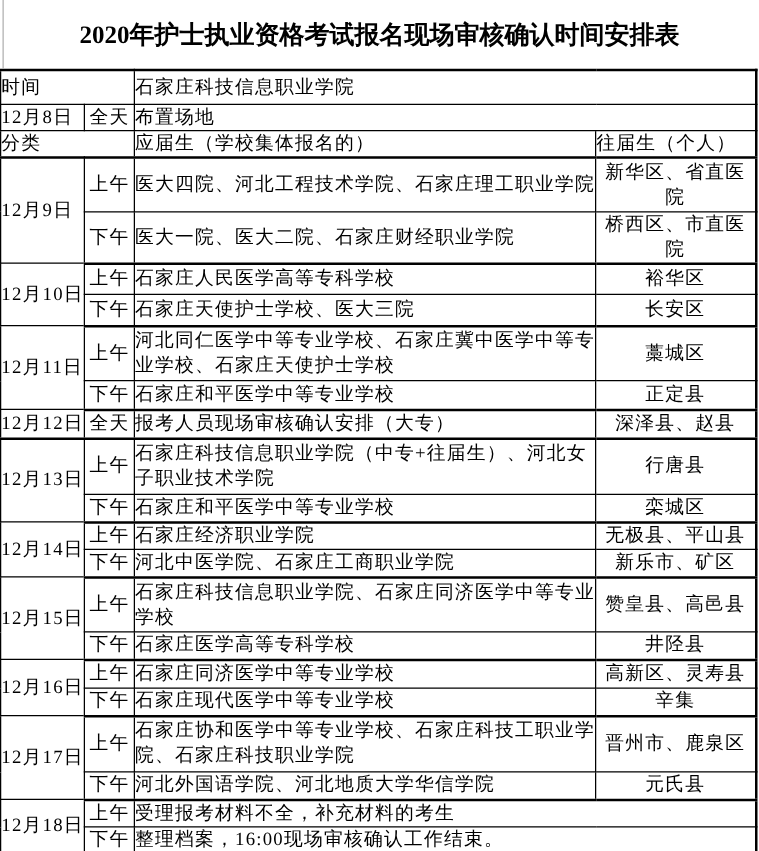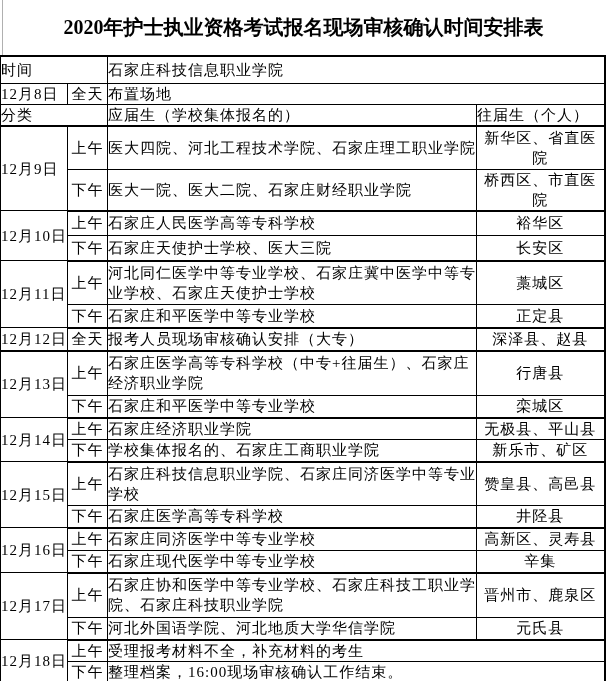--- a/index.html
+++ b/index.html
@@ -141,38 +141,38 @@
     <tr class="h23 group-end">
       <td class="c-date">12月12日</td>
       <td class="c-time">全天</td>
       <td class="c-school">报考人员现场审核确认安排（大专）</td>
       <td class="c-dist">深泽县、赵县</td>
     </tr>
 
     <tr class="h45">
       <td rowspan="2" class="c-date">12月13日</td>
       <td class="c-time">上午</td>
-      <td class="c-school">石家庄医学高等专科学校（中专+往届生）、石家庄经济职业学院</td>
+      <td class="c-school">石家庄科技信息职业学院（中专+往届生）、河北女子职业技术学院</td>
       <td class="c-dist">行唐县</td>
     </tr>
     <tr class="h22 group-end">
       <td class="c-time">下午</td>
       <td class="c-school">石家庄和平医学中等专业学校</td>
       <td class="c-dist">栾城区</td>
     </tr>
 
     <tr class="h22">
       <td rowspan="2" class="c-date">12月14日</td>
       <td class="c-time">上午</td>
       <td class="c-school">石家庄经济职业学院</td>
       <td class="c-dist">无极县、平山县</td>
     </tr>
     <tr class="h22 group-end">
       <td class="c-time">下午</td>
-      <td class="c-school">学校集体报名的、石家庄工商职业学院</td>
+      <td class="c-school">河北中医学院、石家庄工商职业学院</td>
       <td class="c-dist">新乐市、矿区</td>
     </tr>
 
     <tr class="h44">
       <td rowspan="2" class="c-date">12月15日</td>
       <td class="c-time">上午</td>
       <td class="c-school">石家庄科技信息职业学院、石家庄同济医学中等专业学校</td>
       <td class="c-dist">赞皇县、高邑县</td>
     </tr>
     <tr class="h22 group-end">

